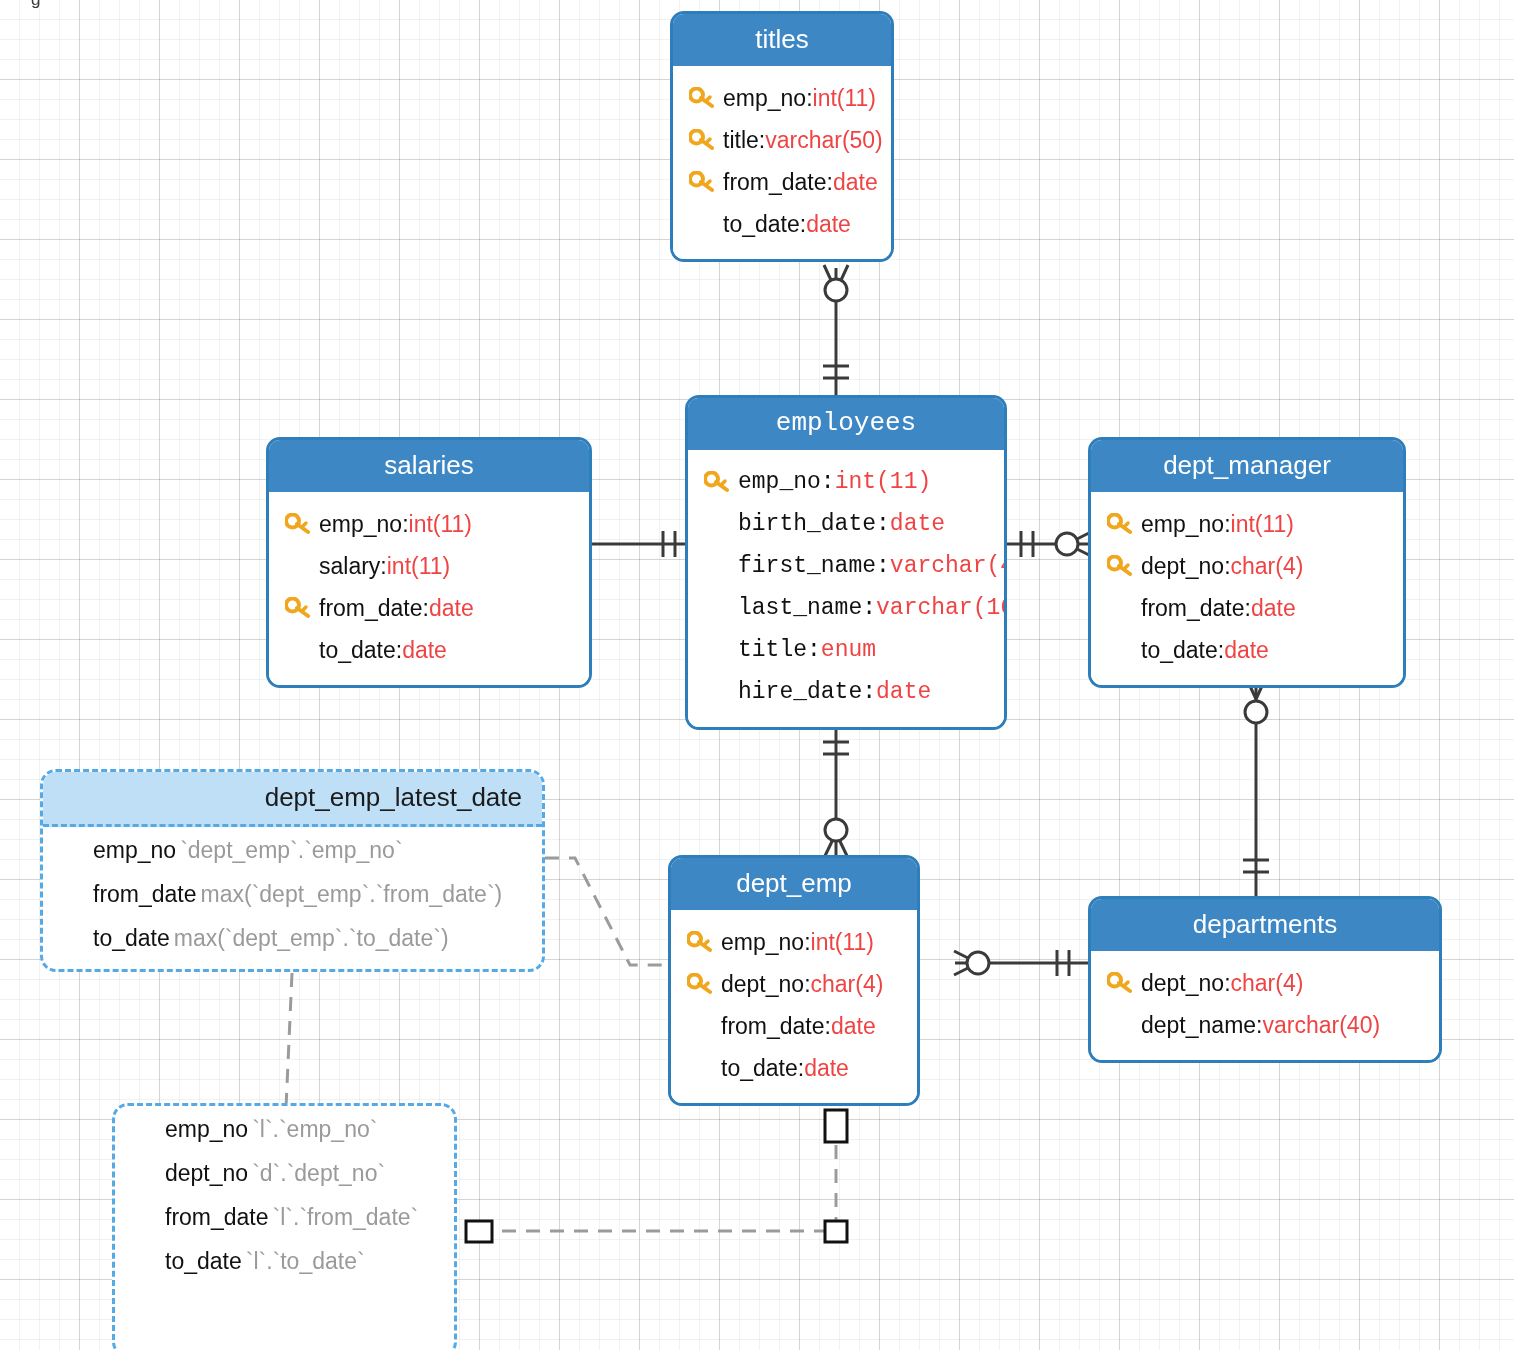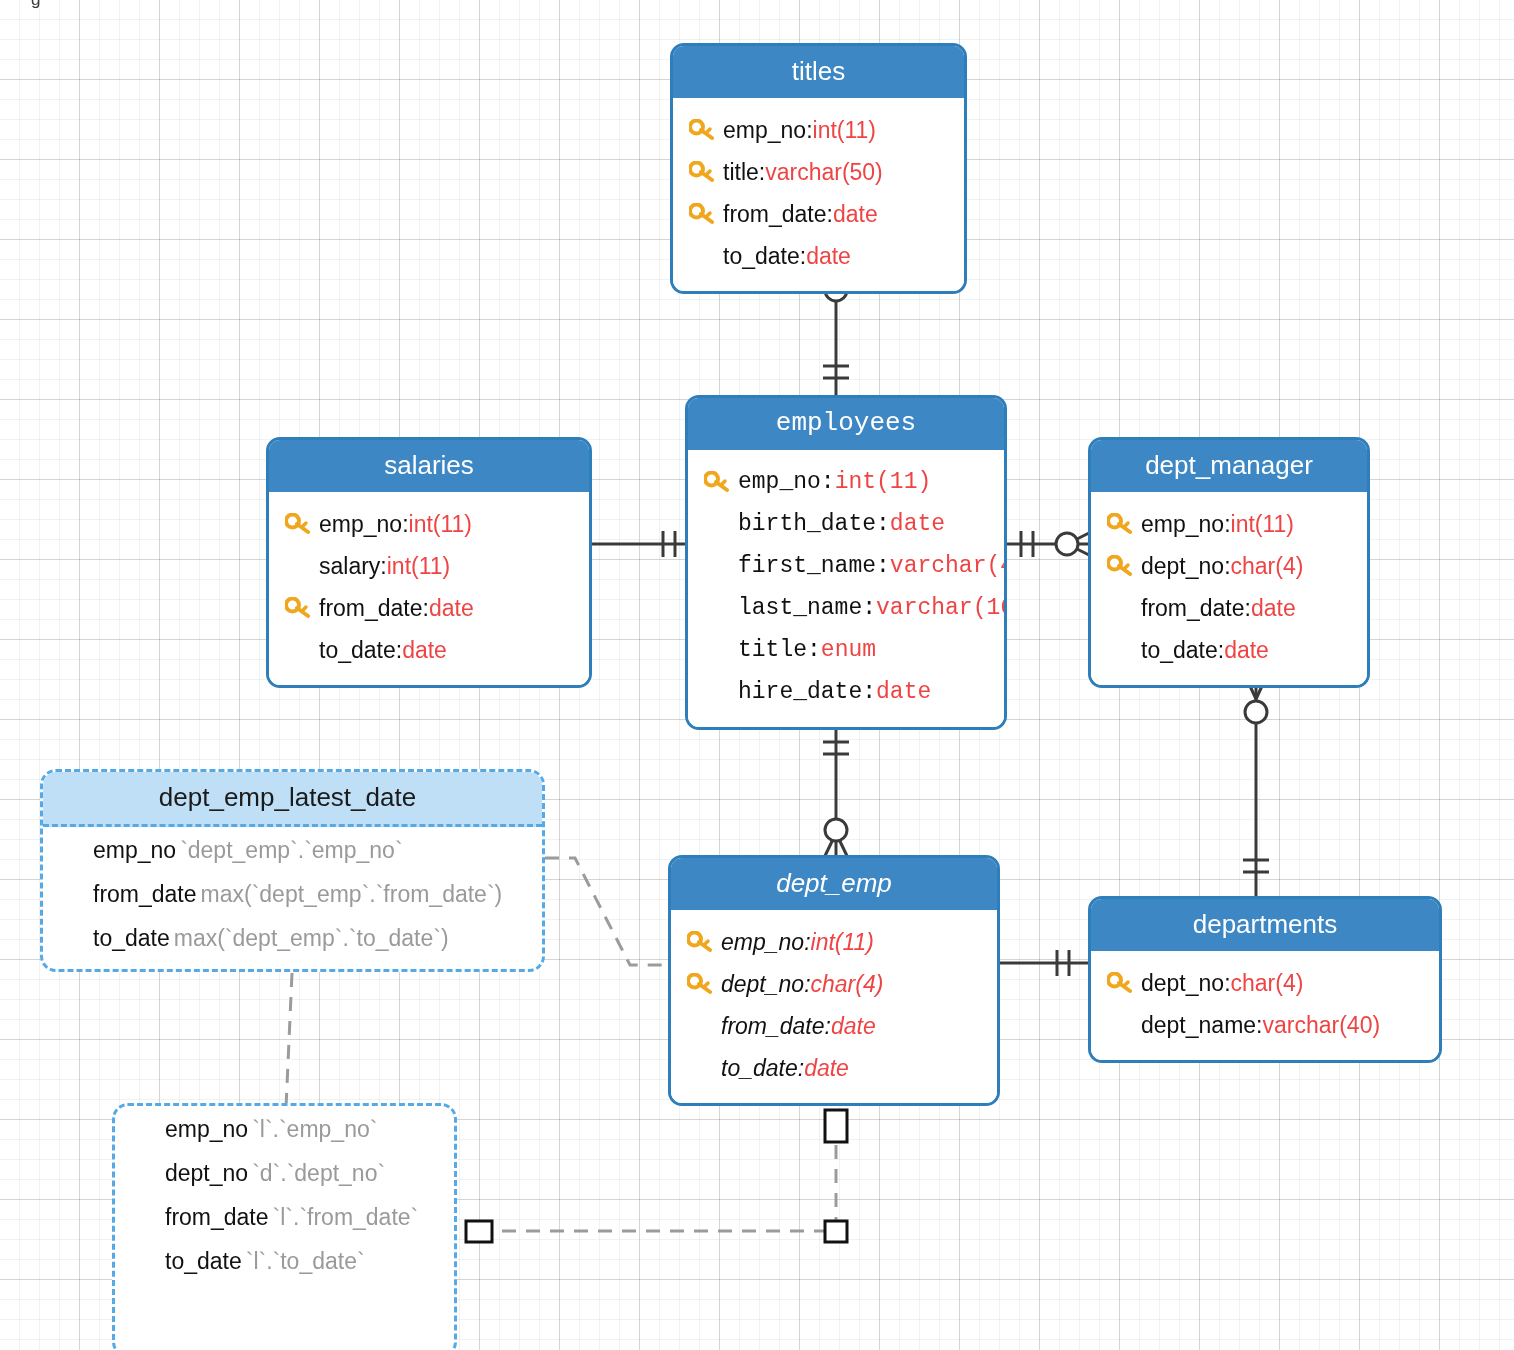--- a/index.html
+++ b/index.html
@@ -57,21 +57,21 @@
     box-sizing:border-box;
     border:3px dashed #55aae6;
     border-radius:16px;
     background:#ffffff;
     overflow:hidden;
   }
   .view > .vhead{
     background:#bfdff6;
     color:#1b1b1b;
     font-size:26px;
-    text-align:center;
+    text-align:right;
     padding:12px 20px 13px 10px;
     border-bottom:3px dashed #55aae6;
     box-sizing:border-box;
     line-height:1.05;
   }
   .vbody{padding:10px 0 14px 0;}
   .vfield{
     display:flex;align-items:baseline;
     padding:0 16px 0 50px;
     height:44px;
@@ -151,21 +151,21 @@
       <path d="M 478 1231 L 836 1231"></path>
       <path d="M 836 1231 L 836 1122"></path>
     </g>
     <g stroke="#111111" stroke-width="3" fill="#ffffff">
       <rect x="466" y="1221" width="26" height="21"></rect>
       <rect x="825" y="1221" width="22" height="21"></rect>
       <rect x="825" y="1110" width="22" height="32"></rect>
     </g>
   </svg>
 
-  <div class="entity" style="left:670px;top:11px;width:297px;margin-top:32px;">
+  <div class="entity" style="left:670px;top:11px;width:224px;">
     <div class="ehead">titles</div>
     <div class="ebody">
       <div class="field">
         <span class="keyslot">
             <svg class="keyicon" viewBox="0 0 25 22">
               <circle cx="7.5" cy="8" r="6.5" fill="none" stroke="#f0a71e" stroke-width="4"></circle>
               <circle cx="7.5" cy="7" r="2" fill="#fff"></circle>
               <path d="M12 11 L23 19" stroke="#f0a71e" stroke-width="4" stroke-linecap="round"></path>
               <path d="M18 13 L21 10" stroke="#f0a71e" stroke-width="3.5" stroke-linecap="round"></path>
             </svg>
@@ -295,21 +295,21 @@
       </div>
       <div class="field">
         <span class="keyslot"></span>
         <span class="fname">to_date</span>
           <span class="fsep">: </span>
           <span class="ftype">date</span>
       </div>
     </div>
   </div>
 
-  <div class="entity" style="left:1088px;top:437px;width:282px;">
+  <div class="entity" style="left:1088px;top:437px;width:318px;">
     <div class="ehead">dept_manager</div>
     <div class="ebody">
       <div class="field">
         <span class="keyslot">
             <svg class="keyicon" viewBox="0 0 25 22">
               <circle cx="7.5" cy="8" r="6.5" fill="none" stroke="#f0a71e" stroke-width="4"></circle>
               <circle cx="7.5" cy="7" r="2" fill="#fff"></circle>
               <path d="M12 11 L23 19" stroke="#f0a71e" stroke-width="4" stroke-linecap="round"></path>
               <path d="M18 13 L21 10" stroke="#f0a71e" stroke-width="3.5" stroke-linecap="round"></path>
             </svg>
@@ -339,21 +339,21 @@
       </div>
       <div class="field">
         <span class="keyslot"></span>
         <span class="fname">to_date</span>
           <span class="fsep">: </span>
           <span class="ftype">date</span>
       </div>
     </div>
   </div>
 
-  <div class="entity" style="left:668px;top:855px;width:332px;font-style:italic;">
+  <div class="entity" style="left:668px;top:855px;width:252px;">
     <div class="ehead">dept_emp</div>
     <div class="ebody">
       <div class="field">
         <span class="keyslot">
             <svg class="keyicon" viewBox="0 0 25 22">
               <circle cx="7.5" cy="8" r="6.5" fill="none" stroke="#f0a71e" stroke-width="4"></circle>
               <circle cx="7.5" cy="7" r="2" fill="#fff"></circle>
               <path d="M12 11 L23 19" stroke="#f0a71e" stroke-width="4" stroke-linecap="round"></path>
               <path d="M18 13 L21 10" stroke="#f0a71e" stroke-width="3.5" stroke-linecap="round"></path>
             </svg>

